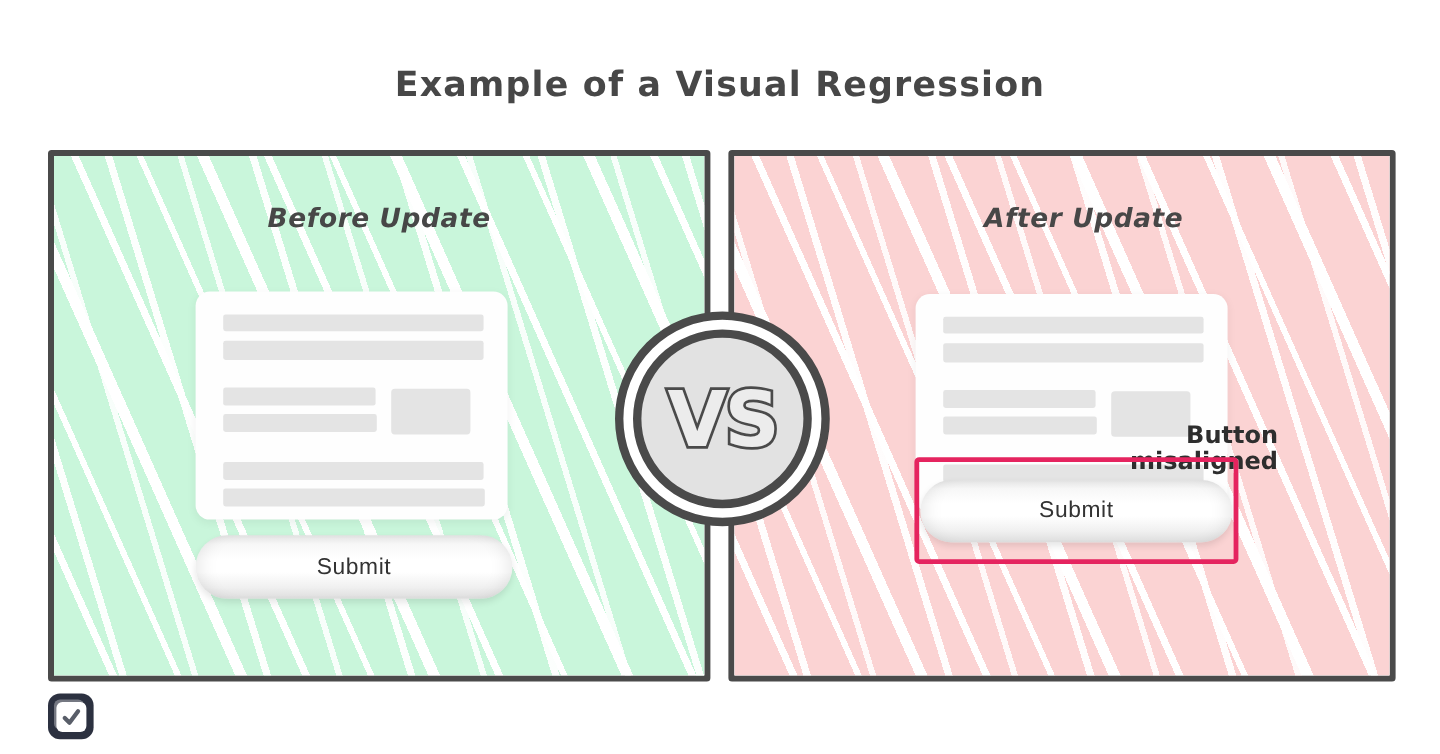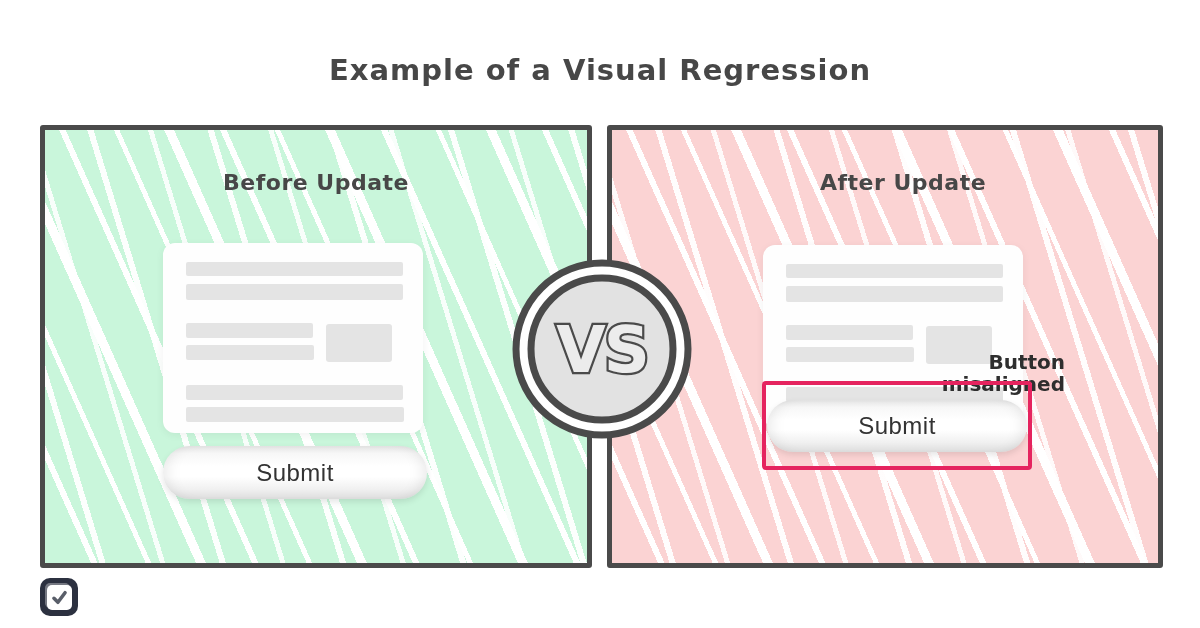--- a/index.html
+++ b/index.html
@@ -46,21 +46,21 @@
         #fbd3d3 0px, #fbd3d3 42px,
         #ffffff 42px, #ffffff 48px,
         #fbd3d3 48px, #fbd3d3 92px,
         #ffffff 92px, #ffffff 97px,
         #fbd3d3 97px, #fbd3d3 138px,
         #ffffff 138px, #ffffff 147px);
   }
   .panel-heading{
     position:absolute;left:0;top:168px;width:1200px;height:30px;line-height:30px;
     font-size:22px;font-weight:800;letter-spacing:0.5px;color:#474747;
-    text-align:center;z-index:2;pointer-events:none;
+    text-align:center;z-index:2;pointer-events:none;font-style:italic;
   }
   .heading-before{left:40px;width:552px;}
   .heading-after{left:595px;width:616px;}
   .mock-card{
     position:absolute;background:#fefefe;border-radius:12px;
     box-shadow:0 2px 8px rgba(0,0,0,0.06);z-index:2;
   }
   .card-before{left:163px;top:243px;width:260px;height:190px;}
   .card-after{left:763px;top:245px;width:260px;height:182px;}
   .sk{position:absolute;background:#e4e4e4;border-radius:2px;}
@@ -72,21 +72,21 @@
   .sk-r5{left:23px;top:142px;width:217px;height:15px;}
   .sk-r6{left:23px;top:164px;width:218px;height:15px;}
   .submit-btn{
     position:absolute;border:none;cursor:pointer;
     border-radius:27px;
     background:linear-gradient(180deg,#e3e3e3 0%,#f7f7f7 14%,#ffffff 38%,#ffffff 58%,#f0f0f0 82%,#dddddd 100%);
     box-shadow:0 3px 6px rgba(0,0,0,0.10),
       inset 14px 0 16px -12px rgba(0,0,0,0.10),
       inset -14px 0 16px -12px rgba(0,0,0,0.10);
     font-family:"Liberation Sans", sans-serif;
-    font-size:24px;color:#333333;letter-spacing:0.5px;
+    font-size:19px;color:#333333;letter-spacing:0.5px;
     display:flex;align-items:center;justify-content:center;
   }
   .btn-before{left:163px;top:446px;width:264px;height:53px;z-index:2;}
   .btn-after{left:767px;top:400px;width:260px;height:52px;z-index:3;}
   .highlight-box{
     position:absolute;left:762px;top:381px;width:270px;height:89px;
     box-sizing:border-box;border:4px solid #e5245f;border-radius:4px;
     z-index:4;pointer-events:none;
   }
   .annotation{

